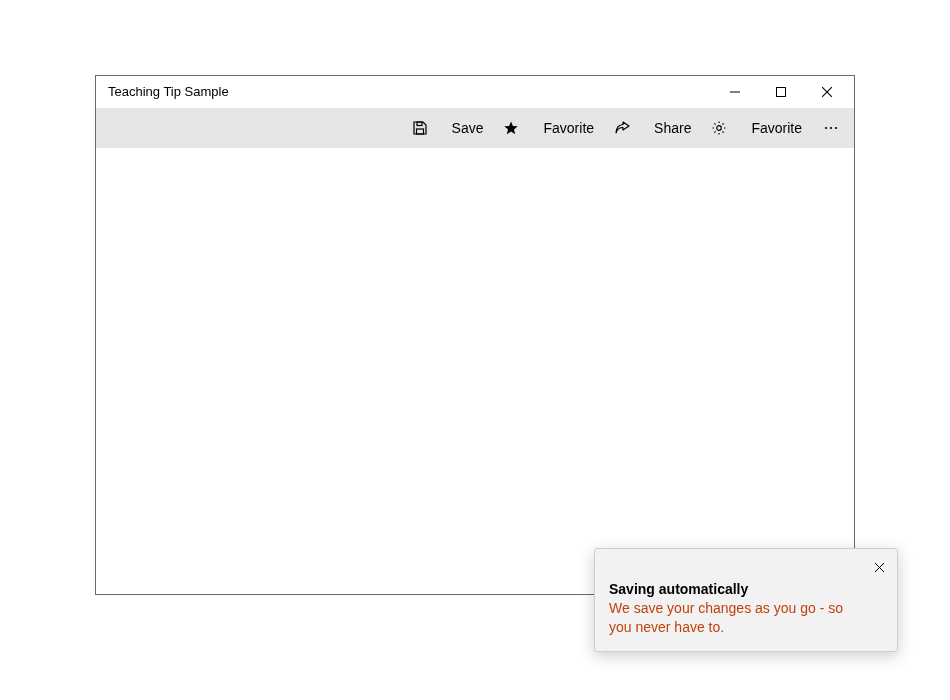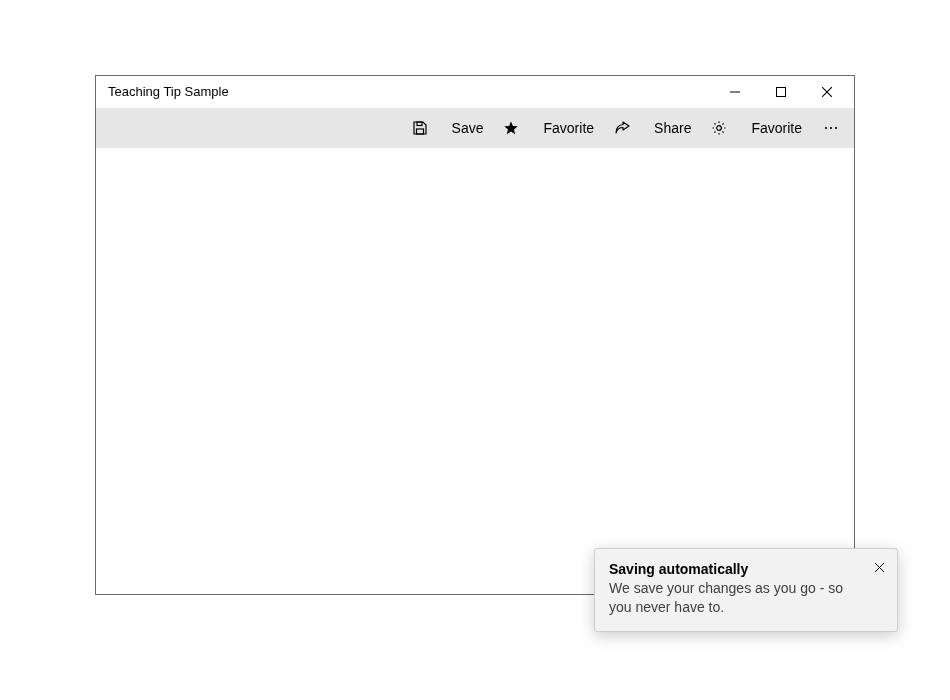--- a/index.html
+++ b/index.html
@@ -90,25 +90,26 @@
       background: #f2f2f2;
       border: 1px solid #cfcfcf;
       box-shadow: 0 4px 16px rgba(0,0,0,0.2);
       border-radius: 3px;
       padding: 12px 36px 14px 14px;
     }
     .tip-title {
       font-weight: 600;
       font-size: 14px;
       margin-bottom: 2px;
+      margin-top: 20px;
     }
     .tip-body {
       font-size: 14px;
       line-height: 1.35;
-      color: #404040;
+      color: #c2410c;
     }
     .tip-close {
       position: absolute;
       top: 8px;
       right: 8px;
       width: 20px;
       height: 20px;
       display: flex;
       align-items: center;
       justify-content: center;

